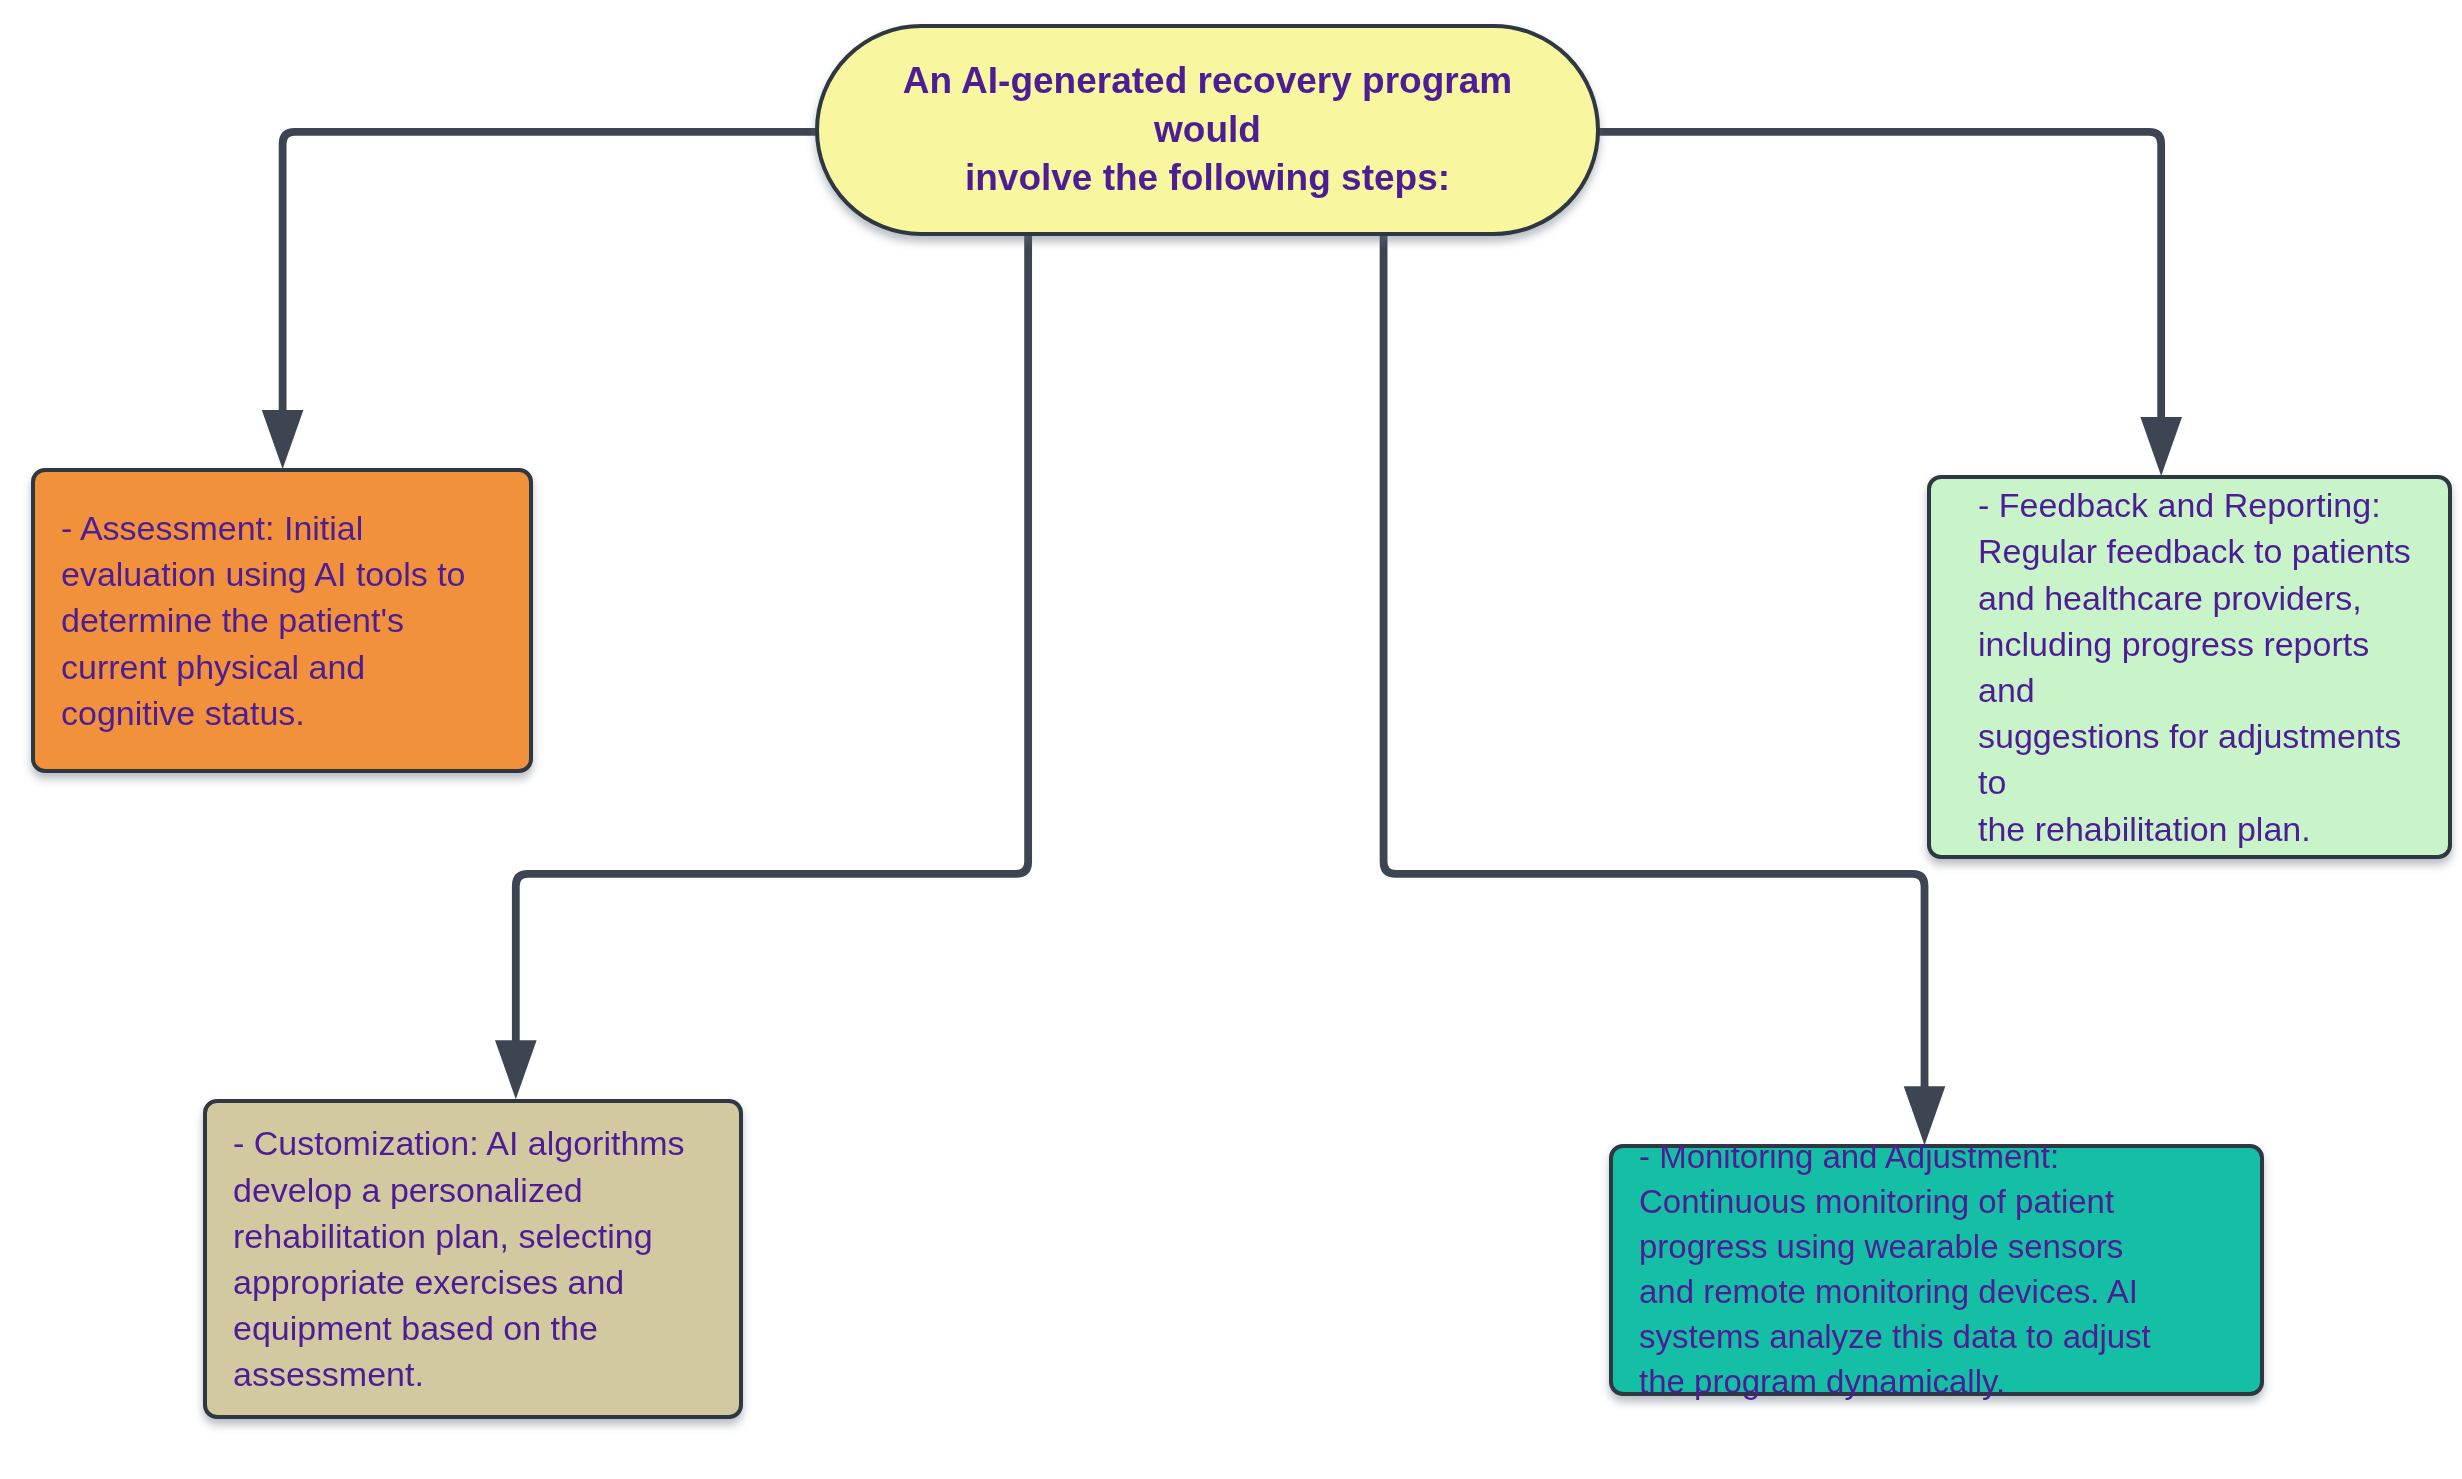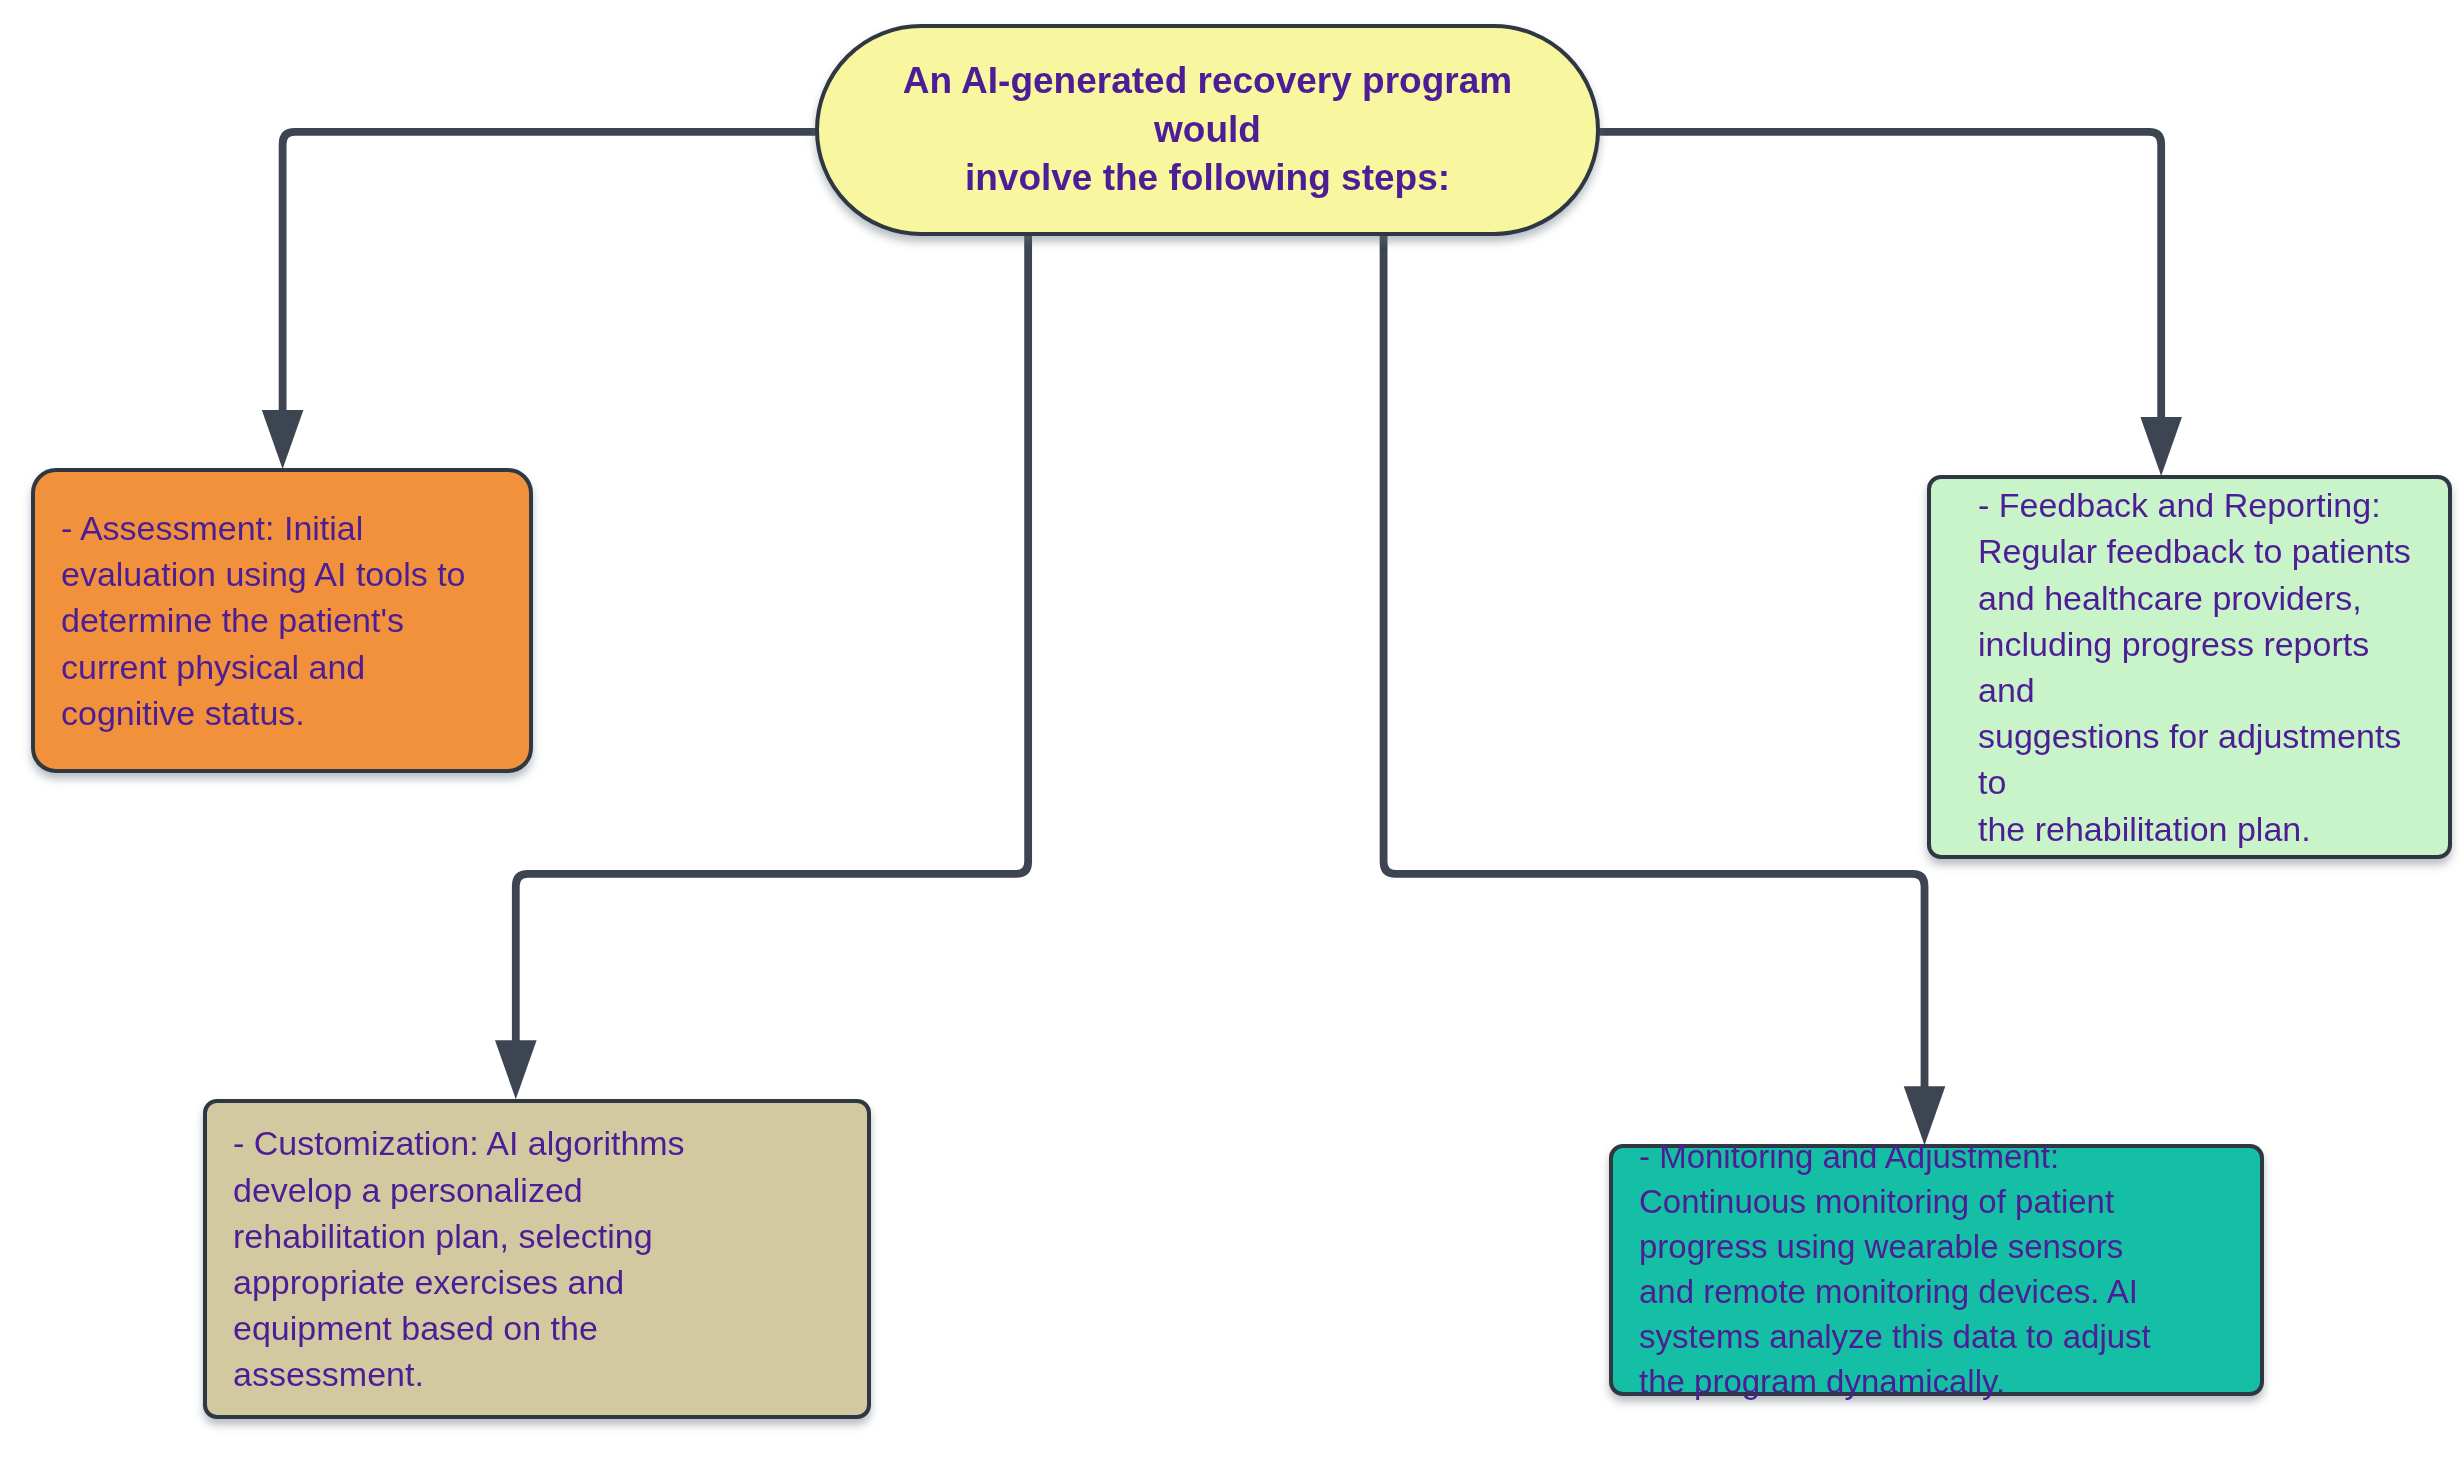--- a/index.html
+++ b/index.html
@@ -38,22 +38,22 @@
   .pill-node {
     border-radius: 113px;
     font-weight: bold;
     font-size: 37px;
     line-height: 1.32;
     text-align: center;
     justify-content: center;
     padding: 8.7px 39px;
     box-shadow: 0 6px 8.7px rgba(99, 110, 122, 0.45);
   }
-  .node-assessment   { left: 31px;   top: 468px;  width: 502px; height: 305px; border-radius: 25px; }
-  .node-customization{ left: 203px;  top: 1099px; width: 668px; height: 320px; }
+  .node-assessment   { left: 31px;   top: 468px;  width: 502px; height: 305px; }
+  .node-customization{ left: 203px;  top: 1099px; width: 540px; height: 320px; }
   .node-feedback     { left: 1927px; top: 475px;  width: 525px; height: 384px; padding-left: 47px; }
   .node-monitoring   { left: 1609px; top: 1144px; width: 655px; height: 252px; font-size: 33px; }
   .node-root         { left: 815px;  top: 24px;   width: 785px; height: 212px; }
 </style>
 </head>
 <body>
 
 <div class="canvas">
 
   <svg class="connectors" viewBox="0 0 2840 1706" fill="none">

